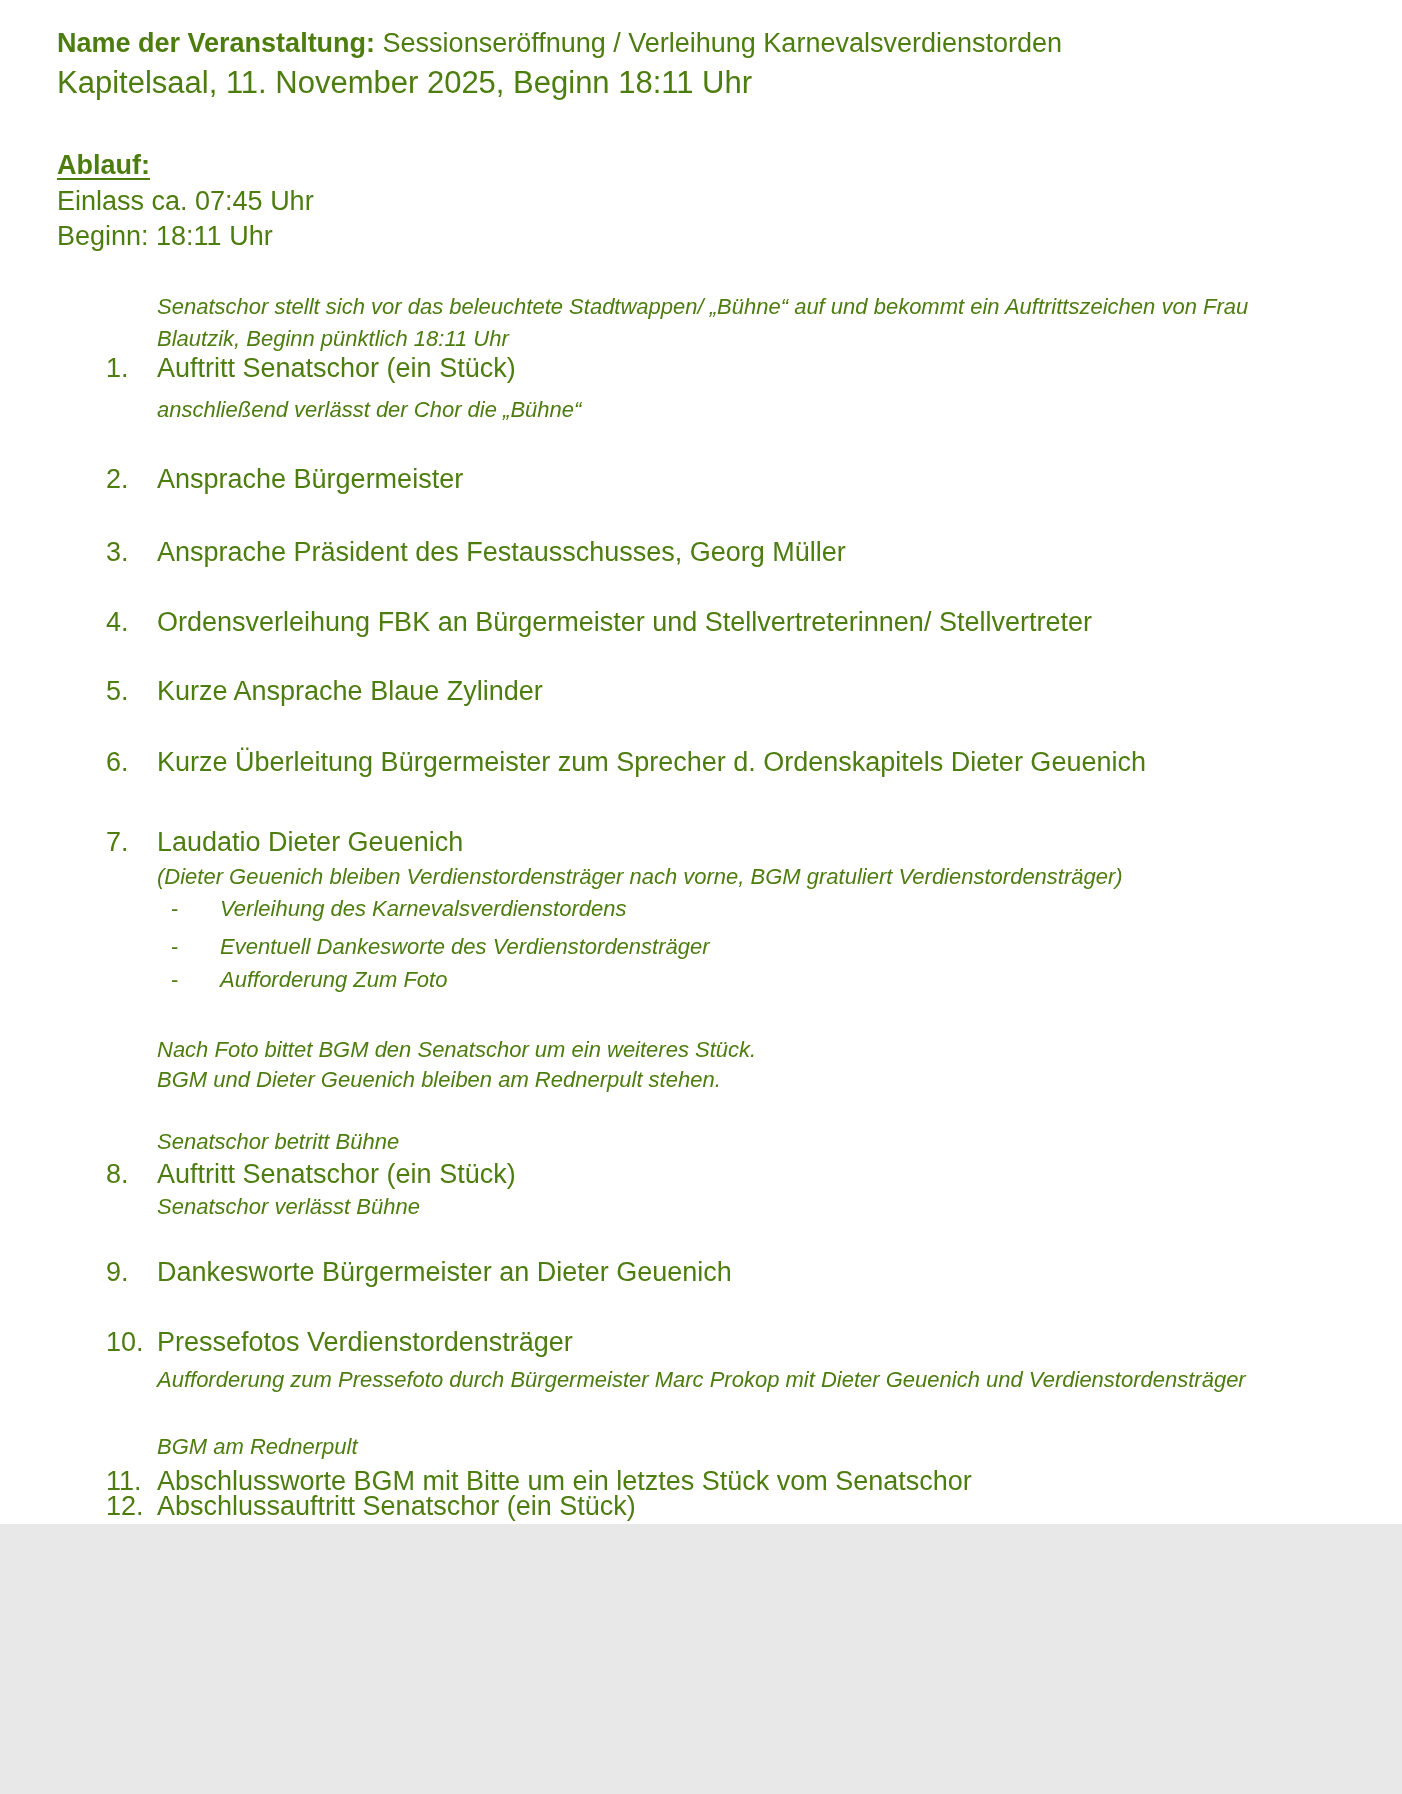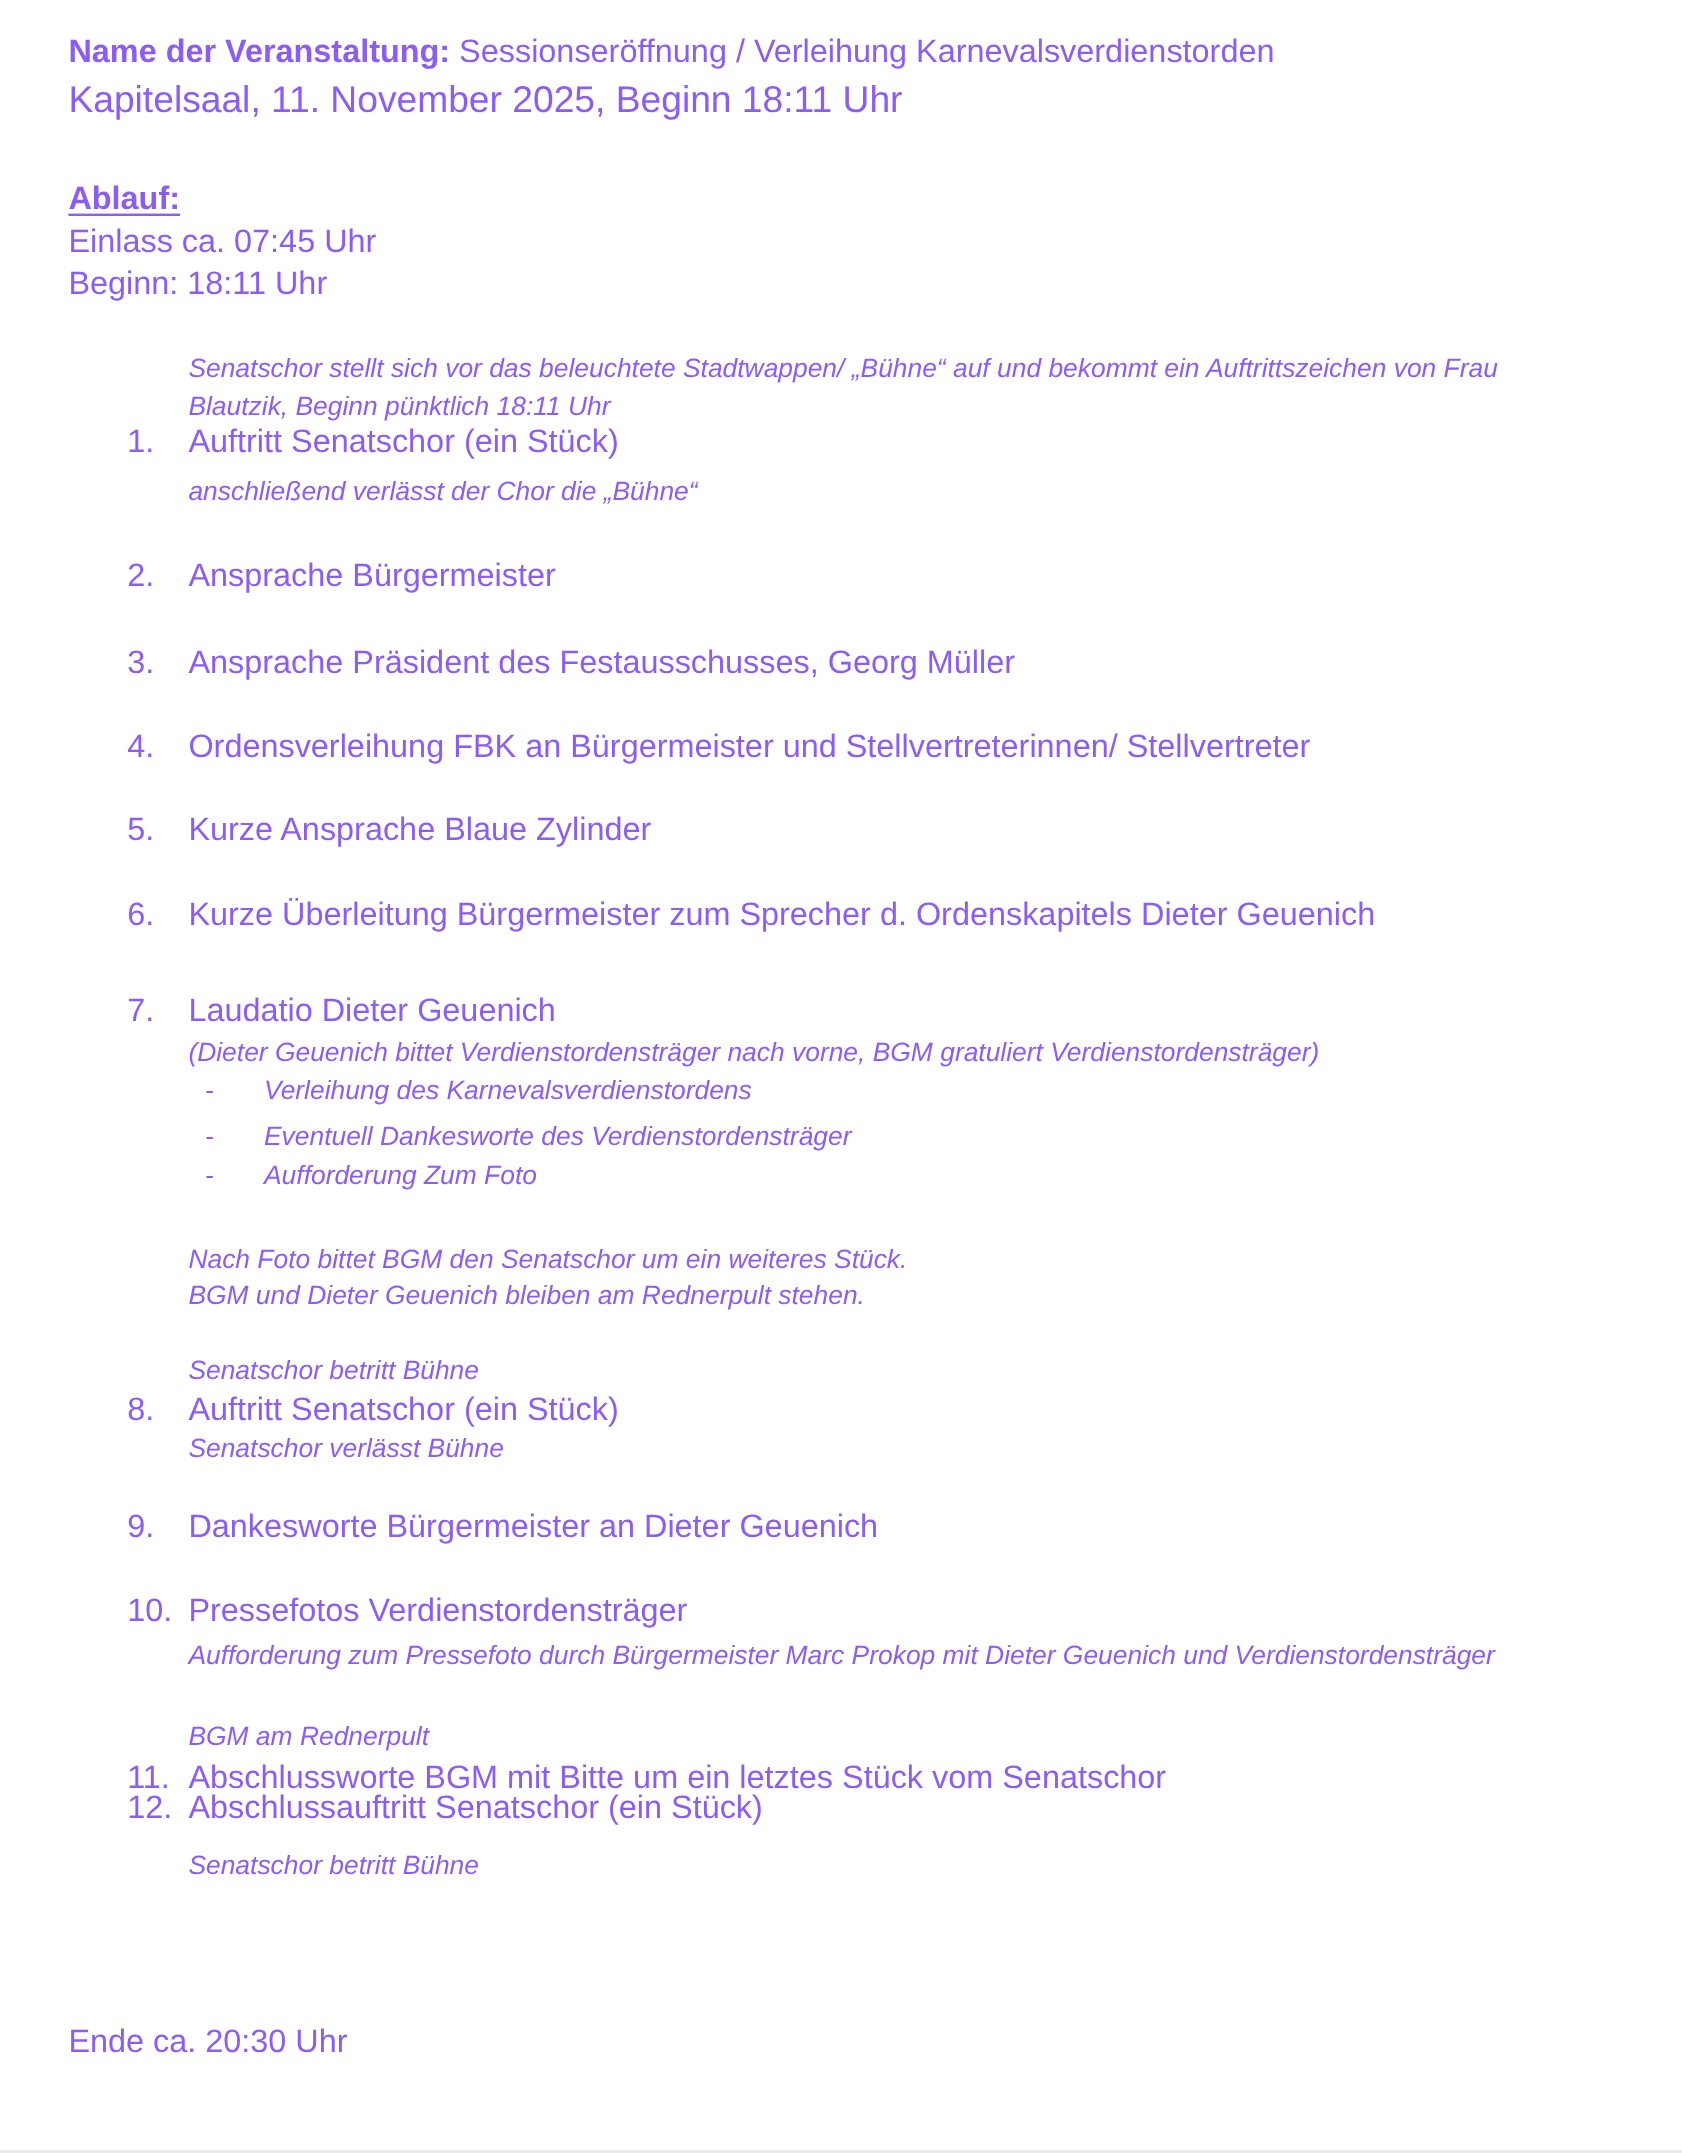--- a/index.html
+++ b/index.html
@@ -1,22 +1,22 @@
 <!DOCTYPE html>
 <html><head>
 <meta charset="utf-8">
 <style>
   html, body { margin: 0; padding: 0; background: #e8e8e8; }
   .page {
     position: relative;
     width: 1402px;
-    height: 1792px;
+    height: 1524px;
     background: #ffffff;
     font-family: "Liberation Sans", sans-serif;
-    color: #8b5cf6;
+    color: #4d7c0f;
     overflow: hidden;
   }
   .line { position: absolute; white-space: nowrap; line-height: 1.15; }
 
   .header-line1 { left: 57px; top: 28px; font-size: 27px; }
   .header-line1 .lbl { font-weight: bold; }
   .header-line2 { left: 57px; top: 65px; font-size: 31px; font-weight: normal; }
 
   .heading { left: 57px; top: 150px; font-size: 27px; font-weight: bold;
              text-decoration: underline; text-decoration-thickness: 2px; text-underline-offset: 4px; }
@@ -63,21 +63,21 @@
   <div class="line item" style="top:676px">
     <span class="num">5.</span><span>Kurze Ansprache Blaue Zylinder</span>
   </div>
   <div class="line item" style="top:747px">
     <span class="num">6.</span><span>Kurze Überleitung Bürgermeister zum Sprecher d. Ordenskapitels Dieter Geuenich</span>
   </div>
 
   <div class="line item" style="top:827px">
     <span class="num">7.</span><span>Laudatio Dieter Geuenich</span>
   </div>
-  <div class="line note" style="top:864px">(Dieter Geuenich bittet Verdienstordensträger nach vorne, BGM gratuliert Verdienstordensträger)</div>
+  <div class="line note" style="top:864px">(Dieter Geuenich bleiben Verdienstordensträger nach vorne, BGM gratuliert Verdienstordensträger)</div>
   <div class="line dashrow" style="top:896px">
     <span class="dash">-</span><span>Verleihung des Karnevalsverdienstordens</span>
   </div>
   <div class="line dashrow" style="top:934px">
     <span class="dash">-</span><span>Eventuell Dankesworte des Verdienstordensträger</span>
   </div>
   <div class="line dashrow" style="top:967px">
     <span class="dash">-</span><span>Aufforderung Zum Foto</span>
   </div>
   <div class="line note" style="top:1037px">Nach Foto bittet BGM den Senatschor um ein weiteres Stück.</div>

